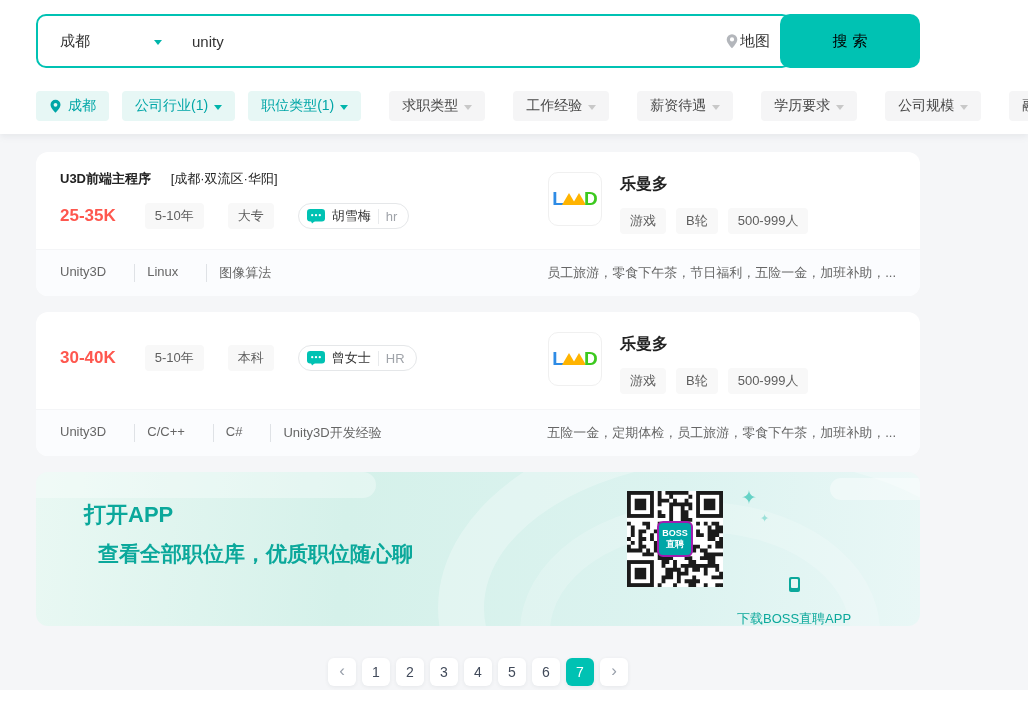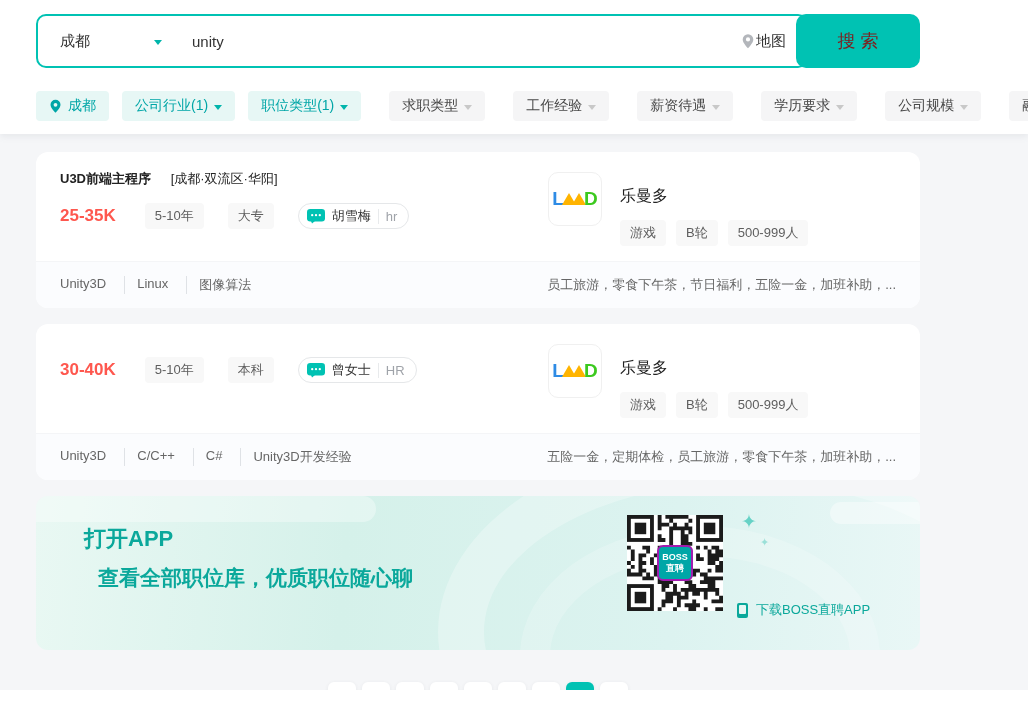--- a/index.html
+++ b/index.html
@@ -9,21 +9,21 @@
     background:#f5f6f8; color:#333; position:relative;
   }
   
   .top-header { background:#fff; padding:14px 16px 13px 36px; box-shadow:0 3px 6px rgba(140,150,160,.12); position:relative; z-index:5; }
   .search-bar { width:884px; height:54px; display:flex; }
   .search-box { flex:1; background:#fff; border:2px solid #00c2b3; border-radius:10px; display:flex; align-items:center; }
   .city-select { width:142px; display:flex; align-items:center; justify-content:space-between; padding:0 18px 0 22px; cursor:pointer; font-size:15px; color:#333; }
   .caret { width:0; height:0; border-left:4px solid transparent; border-right:4px solid transparent; border-top:5px solid #00b5ab; margin-top:2px; }
   .search-input { flex:1; border:none; outline:none; font-size:15px; color:#333; padding-left:12px; background:transparent; }
   .map-btn { display:flex; align-items:center; padding-right:20px; font-size:15px; color:#333; cursor:pointer; }
-  .search-btn { width:124px; margin-left:-12px; position:relative; z-index:2; border:none; border-radius:10px; background:#00c2b3; color:#7f1d1d; font-size:18px; letter-spacing:5px; padding-left:5px; cursor:pointer; font-family:inherit; }
+  .search-btn { width:140px; margin-left:-12px; position:relative; z-index:2; border:none; border-radius:10px; background:#00c2b3; color:#000000; font-size:15px; letter-spacing:5px; padding-left:5px; cursor:pointer; font-family:inherit; }
   
   .filter-row { margin-top:23px; display:flex; align-items:center; gap:13px; width:1200px; }
   .pill { height:30px; border-radius:4px; padding:0 13px; font-size:14px; display:inline-flex; align-items:center; gap:6px; background:#f5f5f6; color:#474747; cursor:pointer; white-space:nowrap; }
   .pill .caret { border-top-color:#c8c8c8; }
   .pill.teal { background:#e7f7f5; color:#00a6a7; }
   .pill.teal .caret { border-top-color:#00b5ab; }
   .pill.spaced { margin-left:15px;justify-content:center; }
   
   .content { padding:18px 36px 0; position:relative; }
   .job-card { width:884px; background:#fff; border-radius:12px; margin-bottom:16px; cursor:pointer; }
@@ -35,42 +35,42 @@
   .meta-row { margin-top:15px; display:flex; align-items:center; gap:24px; }
   .salary { color:#fe574e; font-size:17px; font-weight:600; margin-right:5px; }
   .tag { background:#f8f8f8; color:#5e5e5e; font-size:13px; padding:4px 10px; border-radius:4px; }
   .recruiter { border:1px solid #e5e7e9; border-radius:16px; padding:3px 11px 3px 8px; display:flex; align-items:center; gap:7px; font-size:13px; color:#333; background:#fff; }
   .recruiter .role { color:#9fa3a9; border-left:1px solid #e8eaec; padding-left:7px; }
   .card-right { width:352px; display:flex; gap:18px; align-items:flex-start; padding-top:2px; }
   .logo-box { width:54px; height:54px; border:1px solid #f0f0f0; border-radius:10px; background:#fff; display:flex; align-items:center; justify-content:center; }
   .logo-l { color:#2e8be5; font-weight:800; font-size:19px; }
   .logo-d { color:#3cc91f; font-weight:800; font-size:19px; }
   .tri { width:0; height:0; border-left:7px solid transparent; border-right:7px solid transparent; border-bottom:12px solid #ffb400; margin:0 -2px 1px -2px; }
-  .company-name { font-size:16px; color:#222; font-weight:400; margin-top:14px; }
+  .company-name { font-size:16px; color:#222; font-weight:700; margin-top:2px; }
   .company-tags { margin-top:13px; display:flex; gap:10px; }
   .card-footer { background:#fbfcfe; border-top:1px solid #f4f5f7; border-radius:0 0 12px 12px; padding:14px 24px; display:flex; justify-content:space-between; align-items:center; }
   .skills { list-style:none; display:flex; }
   .skills li { font-size:13px; color:#666; }
-  .skills li + li { border-left:1px solid #dfe2e6; padding-left:12px; margin-left:18px; }
+  .skills li + li { border-left:1px solid #dfe2e6; padding-left:12px; margin-left:28px; }
   .benefits { font-size:13px; color:#666; }
   
   .banner { width:884px; height:154px; border-radius:12px; position:relative; overflow:hidden; margin-top:14px; cursor:pointer;
     background:linear-gradient(95deg,#e9f8f3 0%,#d5f1ea 35%,#dcf3f0 72%,#e9f7f6 100%); }
   .banner::before { content:''; position:absolute; right:-130px; top:-60px; width:520px; height:300px; border-radius:50%; border:46px solid rgba(255,255,255,.28); }
   .banner::after { content:''; position:absolute; right:40px; top:30px; width:300px; height:200px; border-radius:50%; border:30px solid rgba(255,255,255,.20); }
   .banner-band { position:absolute; left:0; top:0; width:340px; height:26px; background:rgba(255,255,255,.35); border-radius:0 14px 14px 0; }
   .banner-band2 { position:absolute; right:0; top:6px; width:90px; height:22px; background:rgba(255,255,255,.4); border-radius:12px 0 0 12px; }
   .banner-title { position:absolute; left:48px; top:28px; font-size:22px; font-weight:bold; color:#0ba89b; z-index:2; }
   .banner-sub { position:absolute; left:62px; top:68px; font-size:21px; font-weight:bold; color:#0ba89b; z-index:2; }
   .qr-wrap { position:absolute; left:591px; top:19px; width:96px; height:96px; background:#fff; z-index:2; }
   .qr-wrap svg { display:block; }
   .qr-center { position:absolute; left:50%; top:50%; transform:translate(-50%,-50%); width:36px; height:36px; background:#00a6a7; border:2px solid #a21caf; border-radius:6px; color:#fff; font-size:9px; font-weight:bold; display:flex; flex-direction:column; align-items:center; justify-content:center; line-height:1.2; }
   .sparkle-1 { position:absolute; left:705px; top:14px; color:#66d2c6; font-size:19px; z-index:2; }
   .sparkle-2 { position:absolute; left:724px; top:40px; color:#9be0d8; font-size:11px; z-index:2; }
-  .download { position:absolute; left:701px; top:105px; display:flex; align-items:center; gap:8px; z-index:2; }
+  .download { position:absolute; left:701px; top:105px; display:flex; align-items:center; gap:18px; z-index:2;flex-direction:column; }
   .phone-icon { width:11px; height:15px; background:#0ba89b; border-radius:2px; position:relative; }
   .phone-icon::after { content:''; position:absolute; left:2px; top:2px; right:2px; bottom:4px; background:#e8f7f4; border-radius:1px; }
   .download span { font-size:13px; color:#0ba89b; }
   
   .pagination { width:884px; margin-top:32px; display:flex; justify-content:center; gap:6px; }
   .page-btn { min-width:28px; height:28px; background:#fff; border:none; border-radius:6px; font-size:14px; color:#414a5a; display:flex; align-items:center; justify-content:center; box-shadow:0 1px 4px rgba(30,40,60,.07); cursor:pointer; font-family:inherit; }
   .page-btn.arrow { color:#99a0ab; font-size:17px; padding-bottom:2px; }
   .page-btn.active { background:#00c2b3; color:#fff; }
   .page-footer-strip { position:absolute; left:0; bottom:0; width:100%; height:13px; background:#fff; }
   .icon-svg { display:block; }

